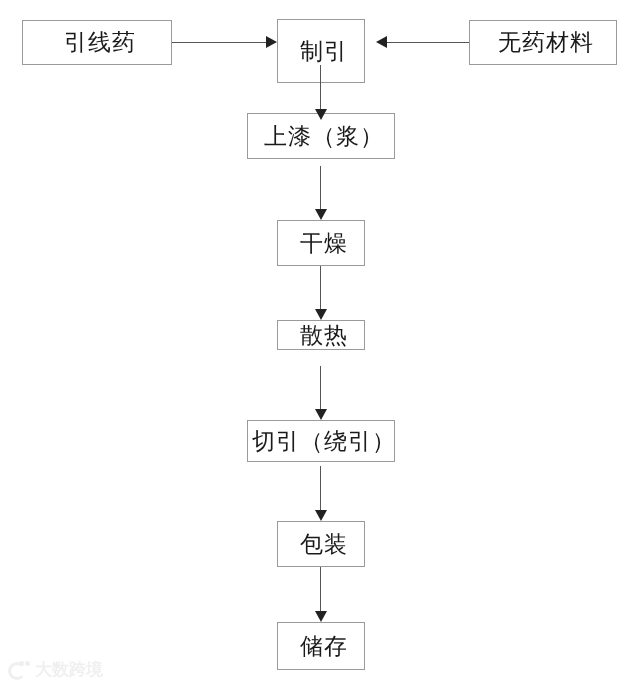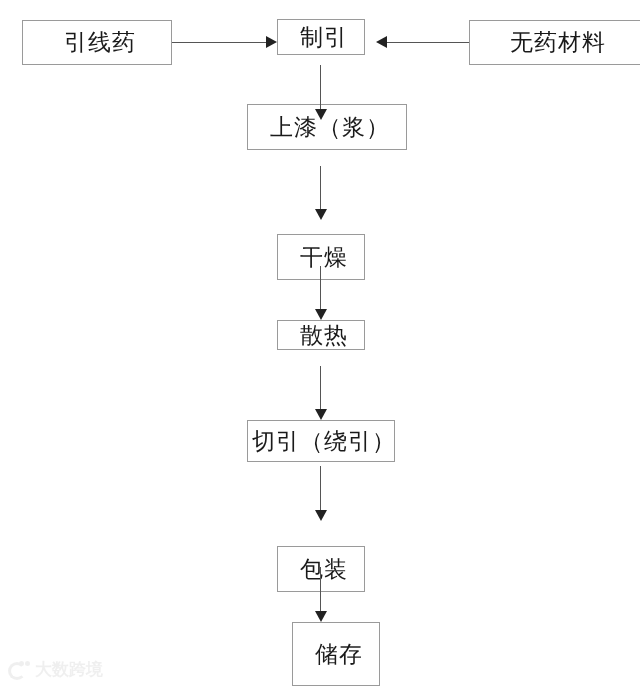--- a/index.html
+++ b/index.html
@@ -111,35 +111,35 @@
     font-family: "DejaVu Sans", "Liberation Sans", sans-serif;
   }
 </style>
 </head>
 <body>
 
 <div id="canvas">
 
   <div class="node" style="left:22px;  top:20px;  width:150px; height:45px;">引线药</div>
 
-  <div class="node" style="left:277px; top:19px;  width:88px;  height:36px;">制引</div>
+  <div class="node" style="left:277px; top:19px;  width:88px;  height:64px;">制引</div>
 
-  <div class="node" style="left:469px; top:20px;  width:172px; height:45px;">无药材料</div>
+  <div class="node" style="left:469px; top:20px;  width:148px; height:45px;">无药材料</div>
 
-  <div class="node" style="left:247px; top:104px; width:160px; height:46px;">上漆（浆）</div>
+  <div class="node" style="left:247px; top:113px; width:148px; height:46px;">上漆（浆）</div>
 
-  <div class="node" style="left:277px; top:234px; width:88px;  height:46px;">干燥</div>
+  <div class="node" style="left:277px; top:220px; width:88px;  height:46px;">干燥</div>
 
   <div class="node" style="left:277px; top:320px; width:88px;  height:30px;">散热</div>
 
   <div class="node" style="left:247px; top:420px; width:148px; height:42px;">切引（绕引）</div>
 
-  <div class="node" style="left:277px; top:546px; width:88px;  height:46px;">包装</div>
+  <div class="node" style="left:277px; top:521px; width:88px;  height:46px;">包装</div>
 
-  <div class="node" style="left:292px; top:622px; width:88px;  height:64px;">储存</div>
+  <div class="node" style="left:277px; top:622px; width:88px;  height:48px;">储存</div>
 
   <div class="conn conn-h" style="left:172px; top:42px; width:94px;"></div>
   <div class="arrow arrow-right" style="left:266px; top:36px;"></div>
 
   <div class="conn conn-h" style="left:387px; top:42px; width:82px;"></div>
   <div class="arrow arrow-left" style="left:376px; top:36px;"></div>
 
   <div class="conn conn-v" style="left:320px; top:65px; height:44px;"></div>
   <div class="arrow arrow-down" style="left:315px; top:109px;"></div>
 

